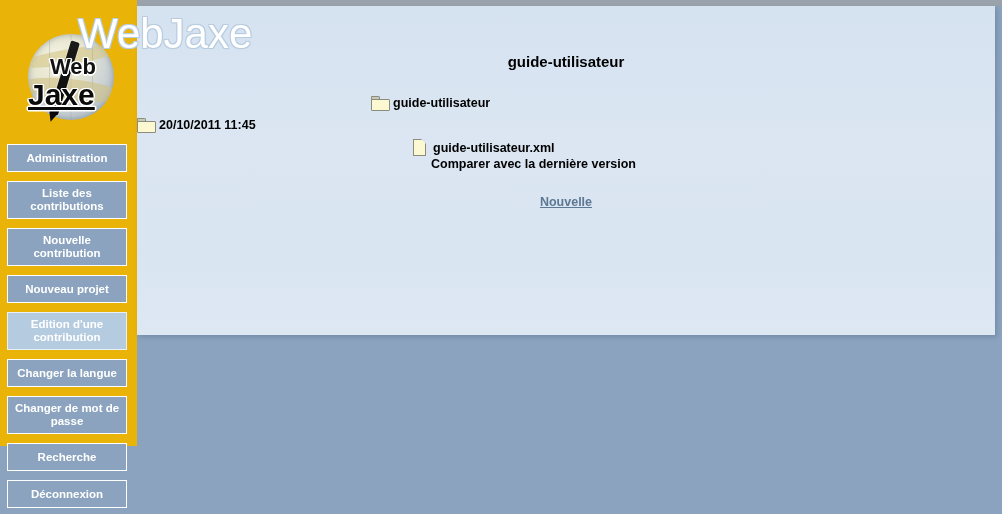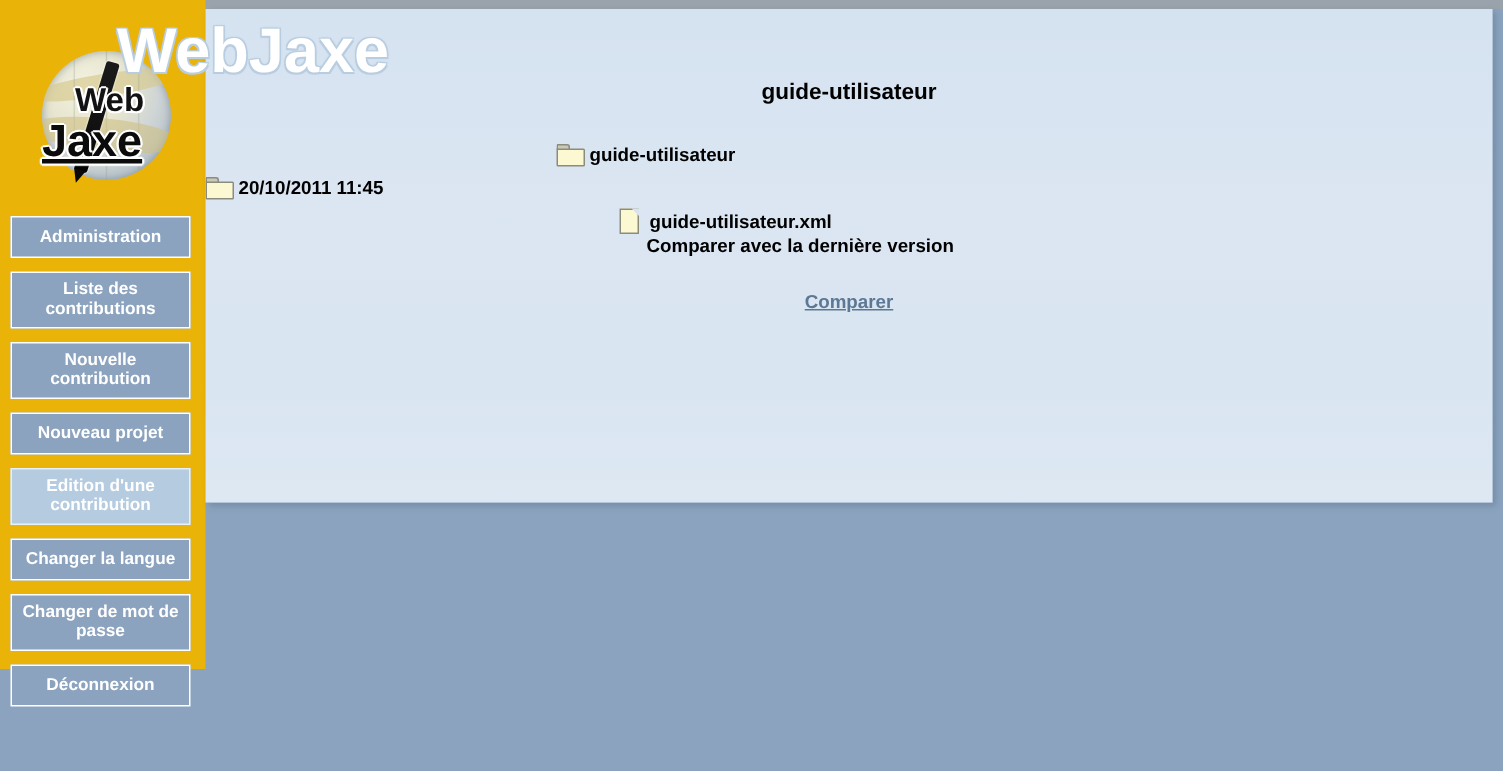--- a/index.html
+++ b/index.html
@@ -125,21 +125,21 @@
     width: 0; height: 0;
     border-left: 4.5px solid transparent;
     border-right: 4.5px solid transparent;
     border-top: 9px solid #0a0a0a;
   }
 
   .brand-title {
     position: absolute;
     left: 78px; top: 10px;
     font-size: 42px;
-    font-weight: bold;
+    font-weight: normal;
     letter-spacing: 0px;
     color: #ffffff;
     white-space: nowrap;
     z-index: 6;
     text-shadow:
       -1px -1px 0 #b9cde1, 1px -1px 0 #b9cde1,
       -1px 1px 0 #b9cde1, 1px 1px 0 #b9cde1,
       0 0 2px #a8c0d8;
   }
 
@@ -311,20 +311,21 @@
     </div>
 
     <div class="nav">
       <div class="nav-btn">Administration</div>
       <div class="nav-btn">Liste des contributions</div>
       <div class="nav-btn">Nouvelle contribution</div>
       <div class="nav-btn">Nouveau projet</div>
       <div class="nav-btn active">Edition d'une contribution</div>
       <div class="nav-btn">Changer la langue</div>
       <div class="nav-btn">Changer de mot de passe</div>
+      <div class="nav-btn">Recherche</div>
       <div class="nav-btn">Déconnexion</div>
     </div>
   </div>
 
   <div class="content">
 
 
     <div class="doc-name">guide-utilisateur</div>
 
     <div class="tree">
@@ -350,19 +351,19 @@
           <span class="sheet"></span>
             <span class="fold"></span>
         </span>
         <span>guide-utilisateur.xml</span>
       </div>
 
       <div class="compare-line">Comparer avec la dernière version</div>
     </div>
 
     <div class="back-link-wrap">
-      <span class="back-link">Comparer</span>
+      <span class="back-link">Nouvelle</span>
     </div>
   </div>
 
   <div class="brand-title">WebJaxe</div>
 
 </div>
 
 </body></html>

